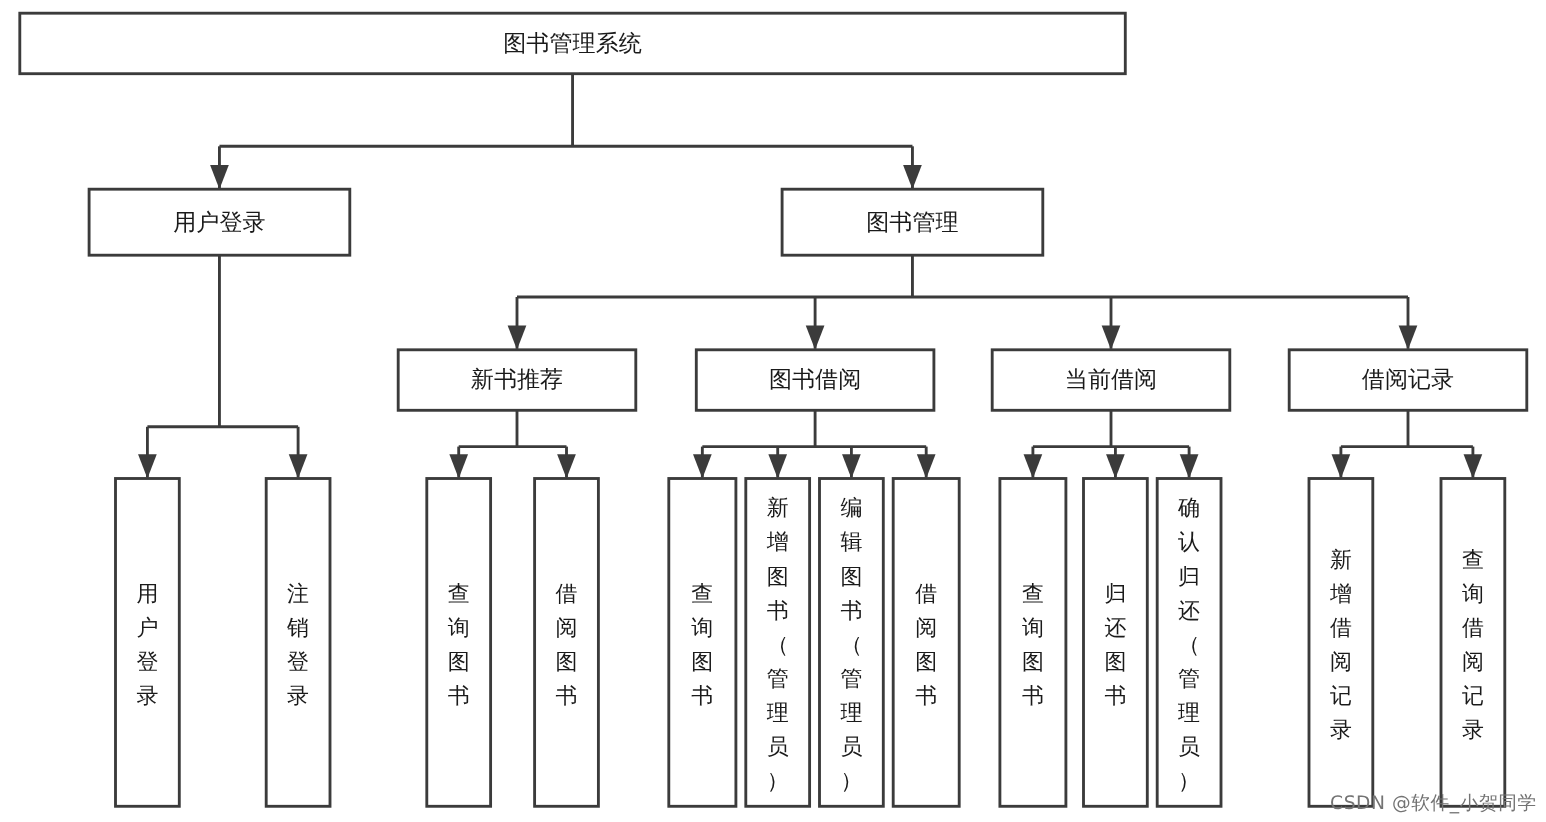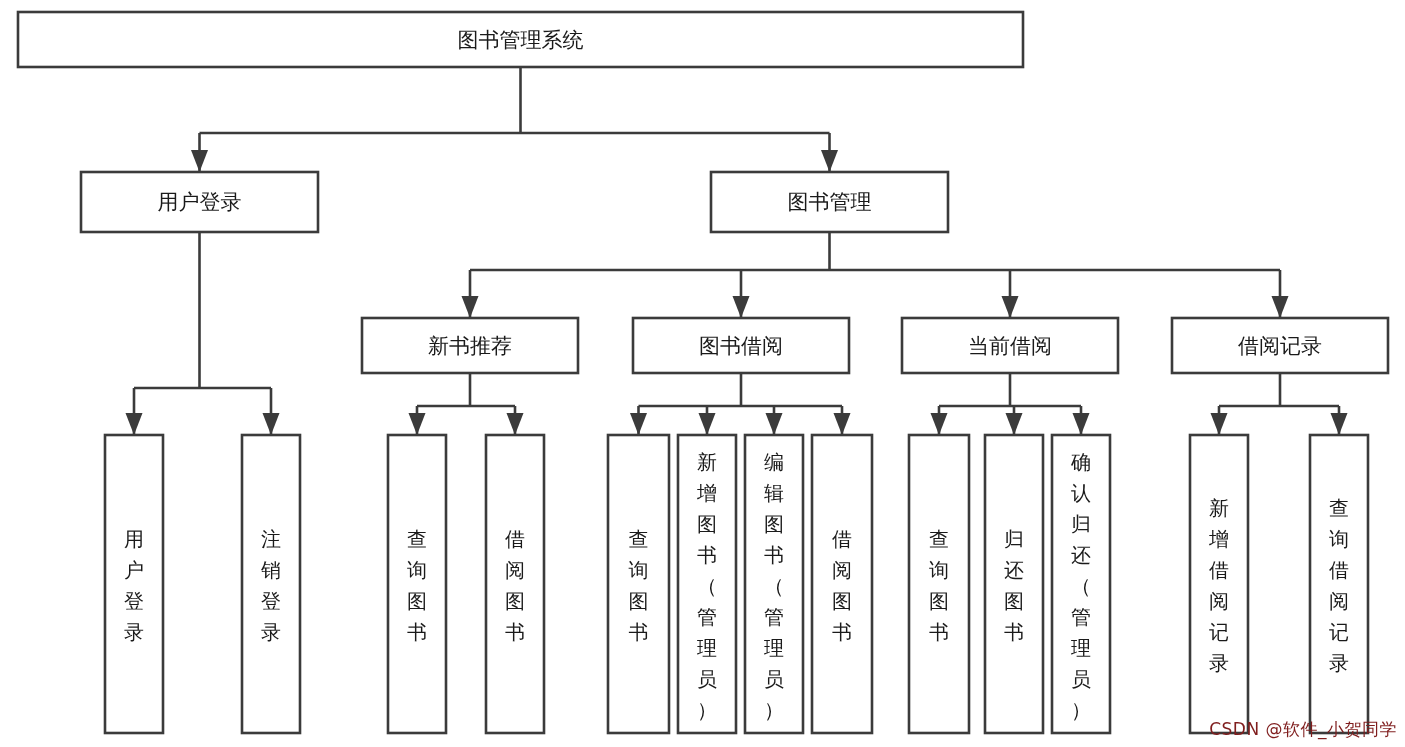--- a/index.html
+++ b/index.html
@@ -53,21 +53,21 @@
     font-size: 20px;
     fill: #1a1a1a;
     text-anchor: middle;
   }
   .watermark {
     position: absolute;
     right: 8px;
     bottom: 6px;
     font-family: "DejaVu Sans", "Liberation Sans", sans-serif;
     font-size: 17px;
-    color: #7f1d1d;
+    color: #737373;
     letter-spacing: 0.5px;
     white-space: nowrap;
     pointer-events: none;
   }
 </style>
 </head>
 <body>
 
 <div id="diagram-root">
 

